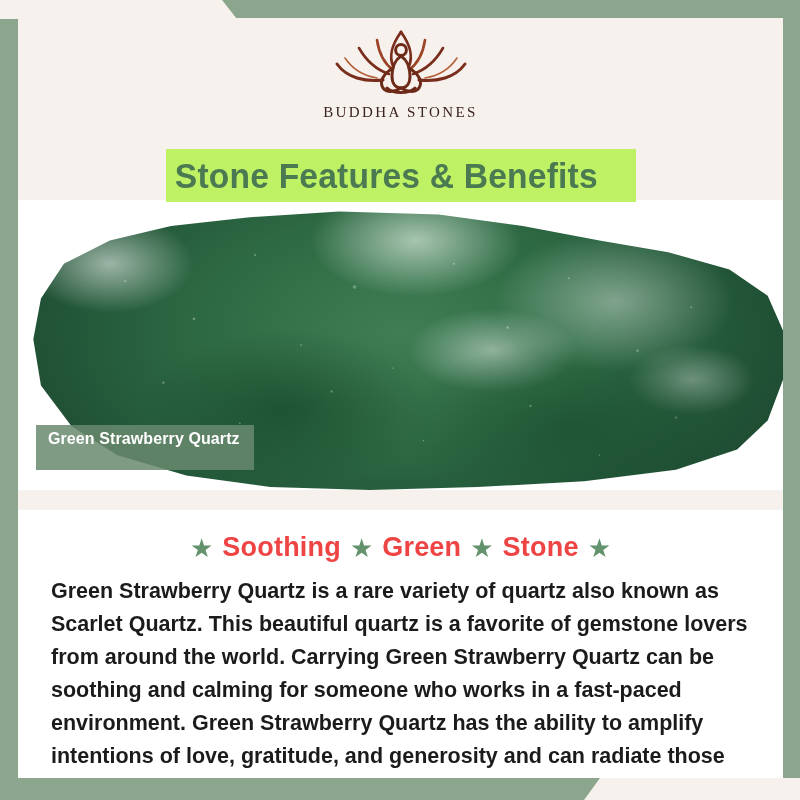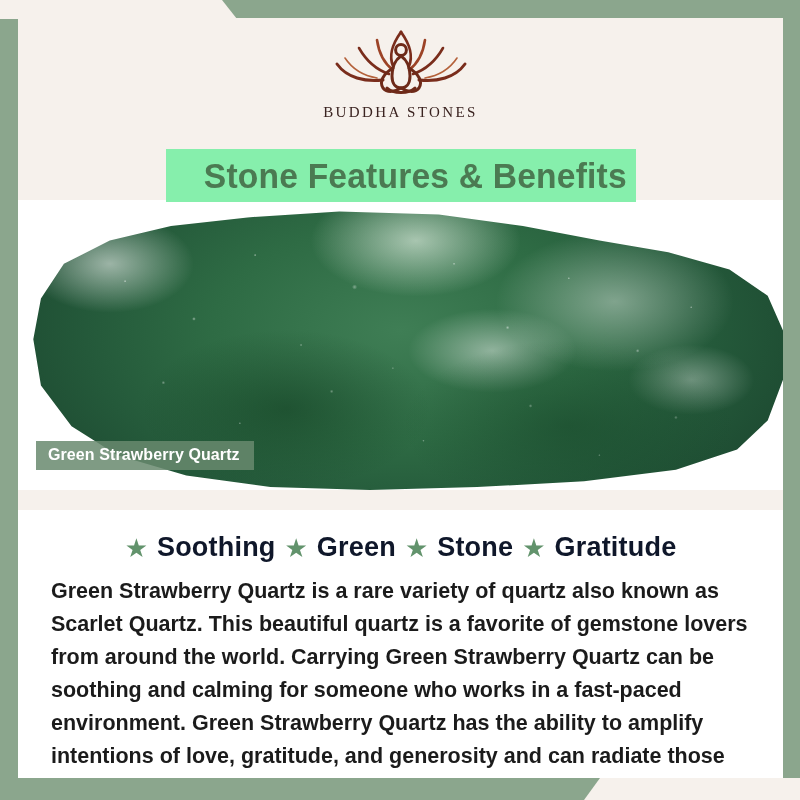--- a/index.html
+++ b/index.html
@@ -50,22 +50,22 @@
   .logo-text{
     margin-top:2px;
     font-family:"Liberation Serif", serif;
     font-size:15px;letter-spacing:2.4px;color:#3a2320;
     font-weight:400;
   }
 
   
   .title-panel{
     position:absolute;left:148px;top:131px;width:470px;height:53px;
-    background:#86efac;
-    display:flex;align-items:center;justify-content:flex-end;
+    background:#bef264;
+    display:flex;align-items:center;justify-content:flex-start;
     z-index:3;
   }
   .title-text{
     font-family:"Liberation Sans Narrow","Liberation Sans",sans-serif;
     font-weight:bold;
     font-size:35px;
     color:#4b7a52;
     letter-spacing:.2px;
     white-space:nowrap;
     transform:scaleX(.96);
@@ -117,21 +117,21 @@
       radial-gradient(circle 3px at 86% 75%, rgba(255,255,255,.35), transparent 60%),
       radial-gradient(circle 2px at 37% 50%, rgba(255,255,255,.55), transparent 60%),
       radial-gradient(circle 2px at 49% 58%, rgba(255,255,255,.4), transparent 60%);
     mix-blend-mode:screen;
     opacity:.85;
     pointer-events:none;
   }
   .caption-bar{
     position:absolute;left:18px;bottom:20px;
     background:rgba(104,137,110,.85);
-    padding:5px 14px 6px 12px;
+    padding:5px 14px 22px 12px;
     z-index:4;
   }
   .caption-text{
     font-family:"Liberation Sans Narrow","Liberation Sans",sans-serif;
     font-weight:bold;font-size:16px;color:#ffffff;white-space:nowrap;
     letter-spacing:.1px;
   }
 
   
   .body-sect{
@@ -142,21 +142,21 @@
     position:absolute;left:0;top:0;width:765px;height:20px;background:#f6f1ec;
   }
   .keywords{
     position:absolute;left:0;right:0;top:42px;
     display:flex;align-items:center;justify-content:center;gap:9px;
     color:#62936c;
   }
   .kw-star{font-size:26px;line-height:1;color:#62936c;}
   .kw-label{
     font-family:"Liberation Sans Narrow","Liberation Sans",sans-serif;
-    font-weight:bold;font-size:27px;color:#0f172a;letter-spacing:.2px;text-align:right;
+    font-weight:bold;font-size:27px;color:#ef4444;letter-spacing:.2px;text-align:right;
   }
   .paragraph{
     position:absolute;left:33px;right:25px;top:85px;
     font-family:"Liberation Sans Narrow","Liberation Sans",sans-serif;
     font-weight:bold;
     font-size:21.5px;
     line-height:33px;
     color:#1b1b1b;
     letter-spacing:0px;
     text-align:left;
@@ -219,21 +219,20 @@
       <div class="cream-strip"></div>
 
       <div class="keywords">
         <span class="kw-star">★</span>
         <span class="kw-label">Soothing</span>
         <span class="kw-star">★</span>
         <span class="kw-label">Green</span>
         <span class="kw-star">★</span>
         <span class="kw-label">Stone</span>
         <span class="kw-star">★</span>
-        <span class="kw-label">Gratitude</span>
       </div>
 
       <div class="paragraph">Green Strawberry Quartz is a rare variety of quartz also known as Scarlet Quartz. This beautiful quartz is a favorite of gemstone lovers from around the world. Carrying Green Strawberry Quartz can be soothing and calming for someone who works in a fast-paced environment. Green Strawberry Quartz has the ability to amplify intentions of love, gratitude, and generosity and can radiate those vibrations outward.</div>
     </div>
 
   </div>
 
   <div class="top-wedge"></div>
   <div class="bottom-wedge"></div>
 

